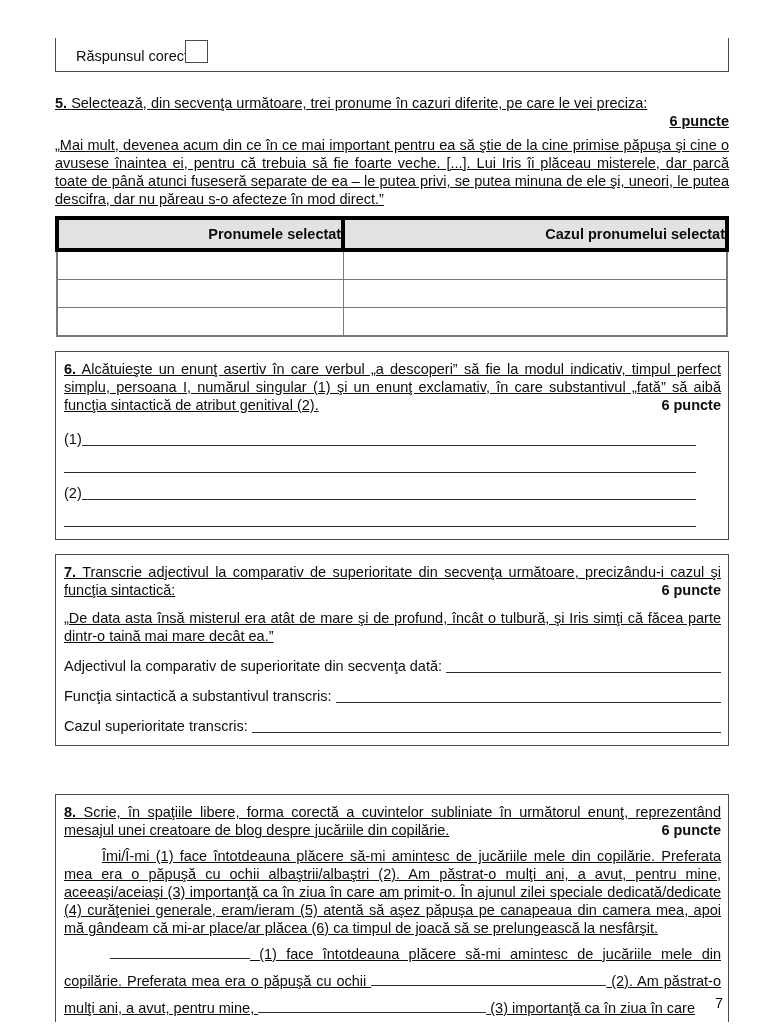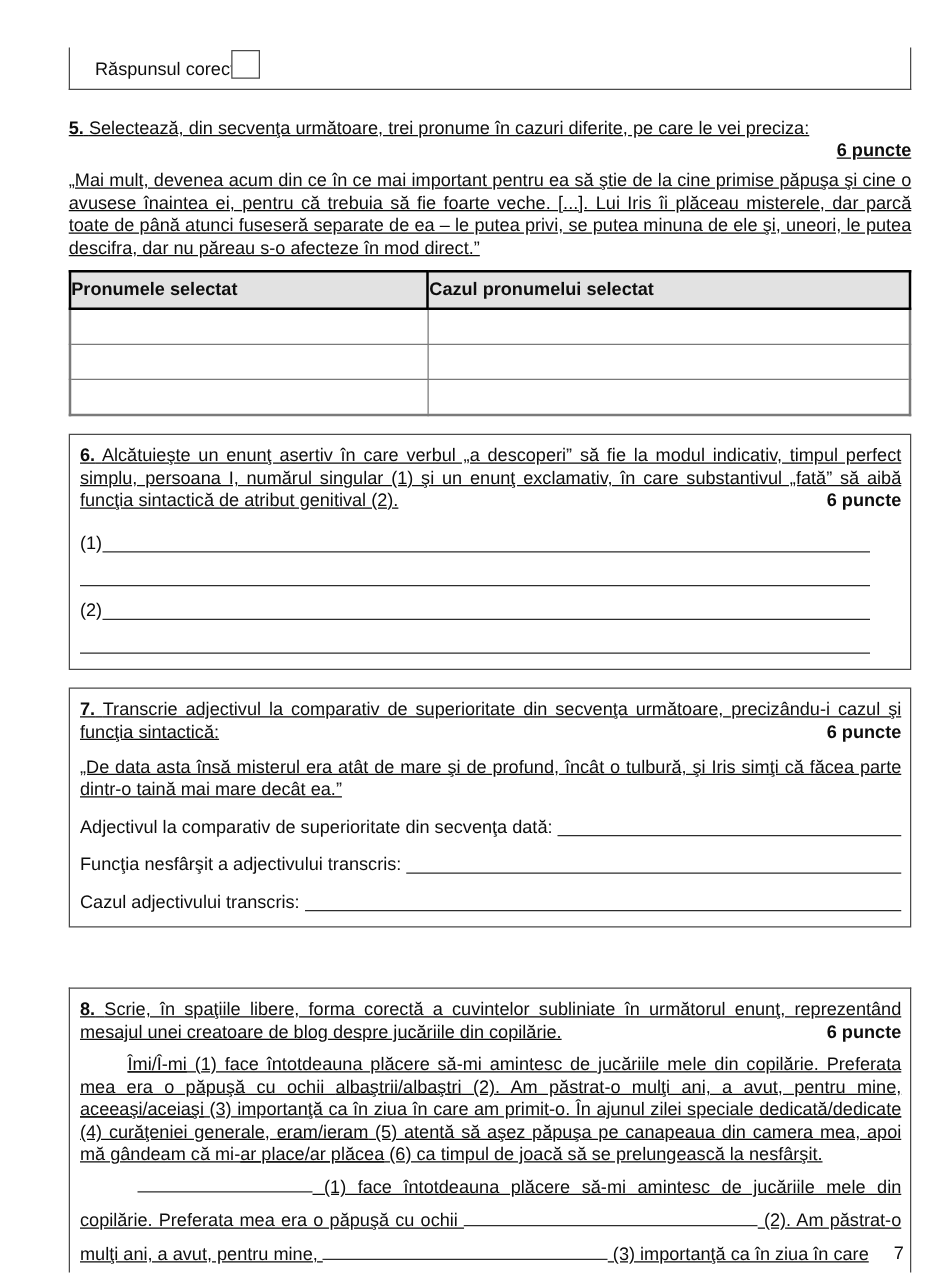--- a/index.html
+++ b/index.html
@@ -22,22 +22,22 @@
     border:1px solid #4a4a4a; background:#fff;
   }
 
   .q5 { margin-top:22px; }
   p { margin:0;text-decoration:underline; }
   .points-line { text-align:right; font-weight:bold; }
   .quote { margin-top:6px; text-align:justify; }
 
   table.anstable { border-collapse:collapse; width:100%; margin-top:8px; border:2px solid #7a7a7a; }
   .anstable th {
-    background:#e2e2e2; font-weight:bold; text-align:left;
-    height:28px; border:2px solid #000000; font-size:14.5px; padding:0;
+    background:#e2e2e2; font-weight:bold; text-align:right;
+    height:28px; border:4px solid #000000; font-size:14.5px; padding:0;
   }
   .anstable td { height:27px; border:1px solid #7a7a7a; padding:0; }
 
   .qbox { border:1px solid #4a4a4a; margin-top:14px; padding:8px 7px 10px 8px; }
   .qbox.open-bottom { border-bottom:none; padding-bottom:0;margin-top:48px; }
   .prompt-rel { position:relative; text-align:justify; }
   .prompt-rel .points { position:absolute; right:0; bottom:0; font-weight:bold; }
 
   .wline { display:flex; align-items:flex-end; height:27px; margin-right:25px; }
   .wline.first { margin-top:7px; }
@@ -118,25 +118,25 @@
     </div>
 
     <div class="qbox">
       <p class="prompt-rel"><b>7.</b> <span>Transcrie adjectivul la comparativ de superioritate din secvenţa următoare, precizându-i cazul şi funcţia sintactică:</span><span class="points">6 puncte</span></p>
       <p class="q7-quote">„De data asta însă misterul era atât de mare şi de profund, încât o tulbură, şi Iris simţi că făcea parte dintr-o taină mai mare decât ea.”</p>
       <div class="field first">
         <span class="lbl">Adjectivul la comparativ de superioritate din secvenţa dată:</span>
         <span class="fill"></span>
       </div>
       <div class="field">
-        <span class="lbl">Funcţia nesfârşit a adjectivului transcris:</span>
+        <span class="lbl">Funcţia sintactică a substantivul transcris:</span>
         <span class="fill"></span>
       </div>
       <div class="field">
-        <span class="lbl">Cazul adjectivului transcris:</span>
+        <span class="lbl">Cazul superioritate transcris:</span>
         <span class="fill"></span>
       </div>
     </div>
 
     <div class="qbox open-bottom">
       <p class="prompt-rel"><b>8.</b> <span>Scrie, în spaţiile libere, forma corectă a cuvintelor subliniate în următorul enunţ, reprezentând mesajul unei creatoare de blog despre jucăriile din copilărie.</span><span class="points">6 puncte</span></p>
 
       <p class="para"><span class="u">Îmi/Î-mi</span><span> (1) face întotdeauna plăcere să-mi amintesc de jucăriile mele din copilărie. Preferata mea era o păpuşă cu ochii </span><span class="u">albaştrii/albaştri</span><span> (2). Am păstrat-o mulţi ani, a avut, pentru mine, </span><span class="u">aceeaşi/aceiaşi</span><span> (3) importanţă ca în ziua în care am primit-o. În ajunul zilei speciale </span><span class="u">dedicată/dedicate</span><span> (4) curăţeniei generale, </span><span class="u">eram/ieram</span><span> (5) atentă să aşez păpuşa pe canapeaua din camera mea, apoi mă gândeam că mi-</span><span class="u">ar place/ar plăcea</span><span> (6) ca timpul de joacă să se prelungească la nesfârşit.</span></p>
 
       <p class="fillpara"><span class="iblank w1"></span><span> (1) face întotdeauna plăcere să-mi amintesc de jucăriile mele din copilărie. Preferata mea era o păpuşă cu ochii </span><span class="iblank w2"></span><span> (2). Am păstrat-o mulţi ani, a avut, pentru mine, </span><span class="iblank w3"></span><span> (3) importanţă ca în ziua în care</span></p>

